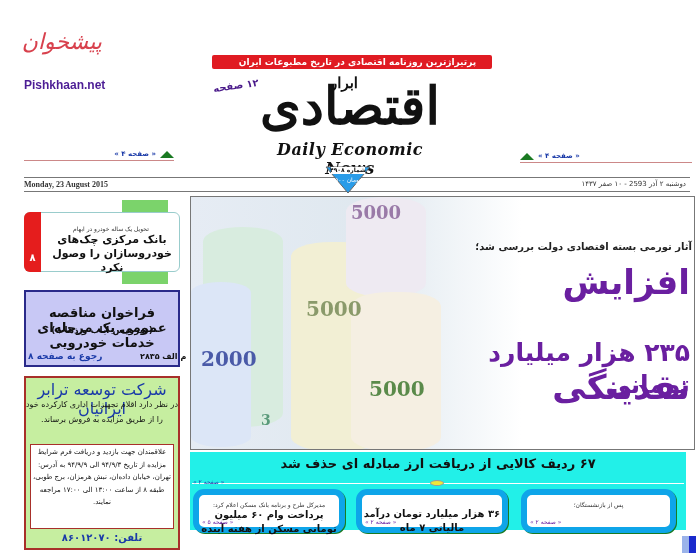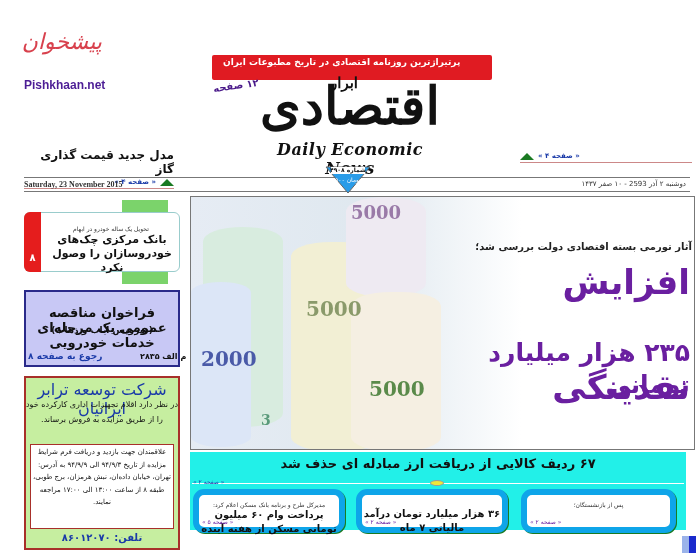--- a/index.html
+++ b/index.html
@@ -6,21 +6,21 @@
   html, body { width: 700px; height: 553px; background: #fff; overflow: hidden; }
   body { position: relative; font-family: "DejaVu Sans", sans-serif; color: #111; }
 
   .abs { position: absolute; }
 
   
   .wm-fa { left: 42px; top: 30px; width: 60px; font-family: "DejaVu Serif", serif; font-size: 22px; color: #d8414d; direction: rtl; text-align: center; font-style: italic; line-height: 1.1; }
   .wm-en { left: 24px; top: 78px; font-family: "Liberation Sans", sans-serif; font-weight: bold; font-size: 12px; color: #4c1d95; }
 
   
-  .tagline { left: 212px; top: 55px; width: 280px; height: 25px; background: #e01b22; border-radius: 2px; color: #fff; font-size: 9px; font-weight: bold; direction: rtl; text-align: left; line-height: 15px; padding-left: 11px; }
+  .tagline { left: 212px; top: 55px; width: 280px; height: 14px; background: #e01b22; border-radius: 2px; color: #fff; font-size: 9px; font-weight: bold; direction: rtl; text-align: center; line-height: 15px; padding-left: 11px; }
   .pages { left: 213px; top: 80px; font-size: 10px; color: #4a1a8a; font-weight: bold; direction: rtl; transform: rotate(-8deg); }
   .logo-fa { left: 250px; top: 70px; width: 200px; height: 72px; text-align: center; direction: rtl; font-family: "DejaVu Serif", serif; font-size: 52px; font-weight: bold; color: #111; line-height: 72px; letter-spacing: -2px; }
   .logo-abrar { left: 330px; top: 74px; font-size: 15px; font-family: "DejaVu Serif", serif; font-weight: bold; direction: rtl; }
   .logo-en { left: 255px; top: 140px; width: 190px; text-align: center; font-family: "DejaVu Serif", serif; font-weight: bold; font-size: 16px; font-style: italic; letter-spacing: 0.5px; }
 
   
   .side-hl { direction: rtl; font-size: 12px; font-weight: bold; color: #111; }
   .side-hl.left { left: 24px; top: 148px; width: 150px; text-align: right; }
   .side-hl.right { left: 520px; top: 150px; width: 172px; text-align: right; }
   .page-ref { font-size: 7px; color: #1a3aa8; direction: rtl; }
@@ -88,39 +88,38 @@
 <div class="abs wm-fa">پیشخوان</div>
 <div class="abs wm-en">Pishkhaan.net</div>
 
 <div class="abs tagline">پرتیراژترین روزنامه اقتصادی در تاریخ مطبوعات ایران</div>
 <div class="abs pages">۱۲ صفحه</div>
 <div class="abs logo-fa">اقتصادی</div>
 <div class="abs logo-abrar">ابرار</div>
 <div class="abs logo-en">Daily Economic News</div>
 
 <div class="abs side-hl left">
-  <div>مدل جدید قیمت گذاری گاز</div>
   <div style="display:flex;justify-content:flex-end;align-items:center;gap:4px;margin-top:2px;direction:ltr;">
     <span class="page-ref">« صفحه ۴ »</span>
     <span class="tri"></span>
   </div>
   <div class="hr-red" style="margin-top:2px;"></div>
 </div>
 
 <div class="abs side-hl right">
   <div style="display:flex;justify-content:flex-start;align-items:center;gap:4px;margin-top:2px;direction:ltr;">
     <span class="tri"></span>
     <span class="page-ref">« صفحه ۴ »</span>
   </div>
   <div class="hr-red" style="margin-top:2px;"></div>
 </div>
 
 <div class="abs rule" style="top:177px;width:666px;"></div>
 <div class="abs rule" style="top:191px;width:666px;"></div>
-<div class="abs dateline-en">Saturday, 23 November 2015</div>
+<div class="abs dateline-en">Monday, 23 August 2015</div>
 <div class="abs dateline-fa">دوشنبه ۲ آذر 2593 - ۱۰ صفر ۱۴۳۷</div>
 
 <div class="abs issue">
   <svg width="46" height="28" viewBox="0 0 46 28">
     <polygon points="1,1 45,1 23,27" fill="#2a9ce8" stroke="#666" stroke-width="1"></polygon>
     <rect x="6" y="1" width="34" height="7" fill="#fff"></rect>
   </svg>
   <div class="issue-num">شماره ۴۹۰۸</div>
   <div class="issue-price">۵۰۰ تومان</div>
 </div>

